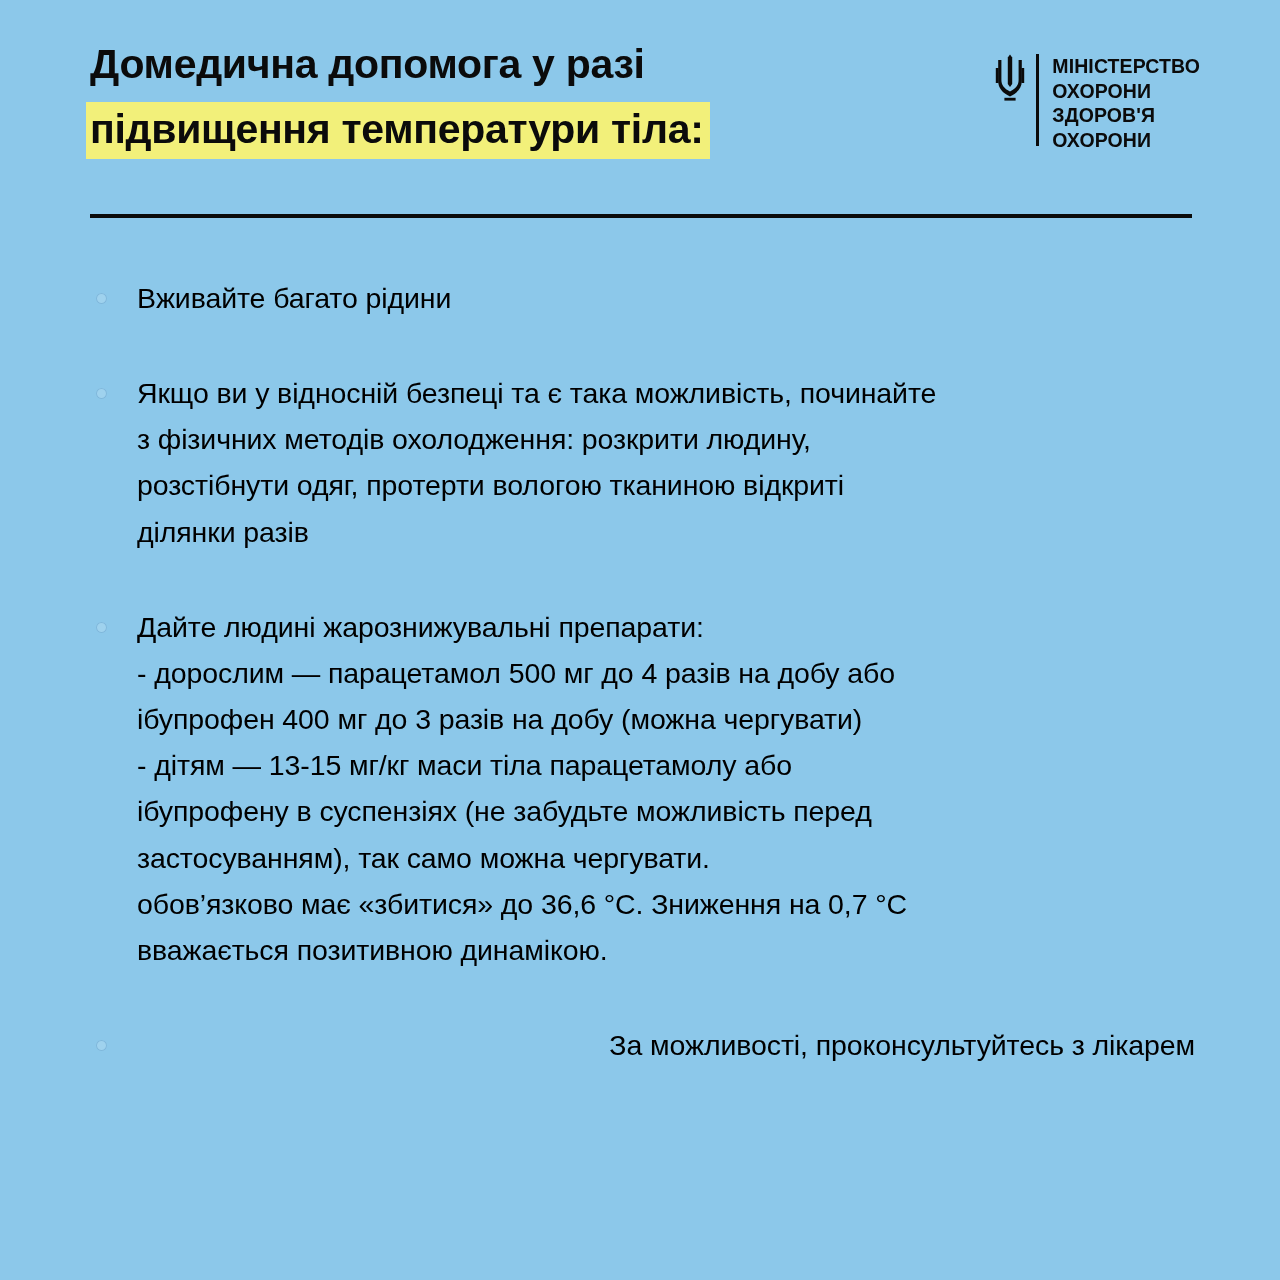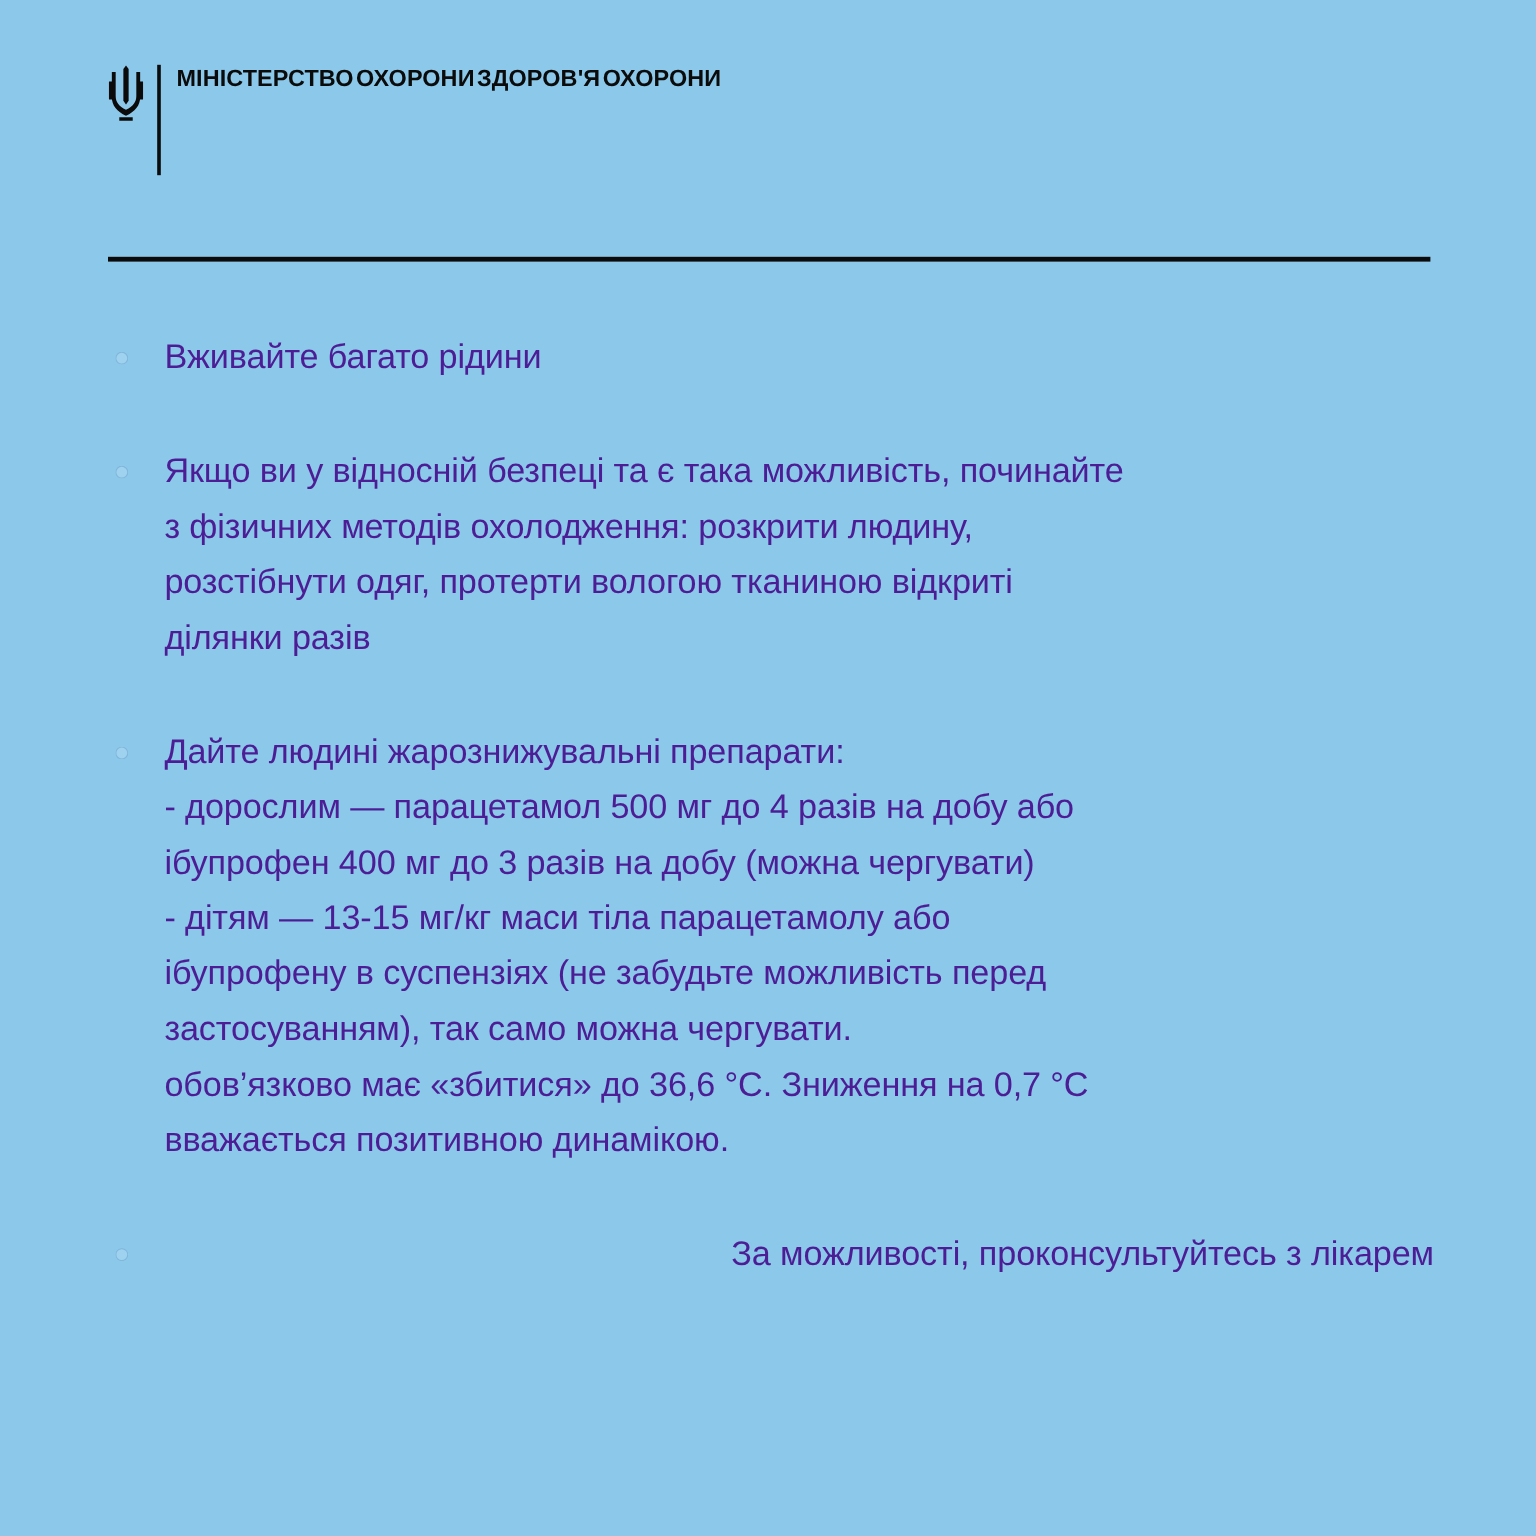--- a/index.html
+++ b/index.html
@@ -65,20 +65,21 @@
   }
   .logo-divider {
     width: 3px;
     background: #0B0B0B;
     height: 92px;
     flex: 0 0 auto;
     margin-left: -2px;
   }
   .logo-text {
     display: flex;
+    flex-direction: column;
     gap: 2px;
     padding-top: 1px;
   }
   .logo-text span {
     font-size: 19.5px;
     font-weight: bold;
     line-height: 1.16;
     color: #0B0B0B;
     letter-spacing: 0.1px;
     white-space: nowrap;
@@ -105,21 +106,21 @@
     list-style: none;
     margin: 0;
     padding: 0;
   }
   ul.tips > li {
     position: relative;
     padding-left: 47px;
     margin-bottom: 49px;
     font-size: 28.5px;
     line-height: 1.62;
-    color: #4c1d95;
+    color: #000000;
     letter-spacing: -0.1px;
   }
   ul.tips > li:last-child {
     margin-bottom: 0;
     text-align: right;
   }
   ul.tips > li::before {
     content: "";
     position: absolute;
     left: 6px;
@@ -134,20 +135,24 @@
     display: block;
   }
 </style>
 </head>
 <body>
 
 <div class="poster">
 
   <div class="header">
 
+    <div class="title-block">
+      <span class="title-line">Домедична допомога у разі</span>
+      <span class="title-line highlight">підвищення температури тіла:</span>
+    </div>
 
     <div class="logo">
       <svg class="logo-emblem" viewBox="0 0 30 52" aria-hidden="true">
         <path d="M15 0.5 L17.2 3.5 L17.2 30 L15 33 L12.8 30 L12.8 3.5 Z" fill="#0B0B0B"></path>
         <path d="M3.2 6 L6.4 6 L6.4 26 C6.4 31 9 34.5 15 37.5 C21 34.5 23.6 31 23.6 26 L23.6 6 L26.8 6 L26.8 27 C26.8 34 22.5 39 15 42.5 C7.5 39 3.2 34 3.2 27 Z" fill="#0B0B0B"></path>
         <path d="M0.8 14 L3.6 14 L3.6 29 L0.8 29 Z" fill="#0B0B0B"></path>
         <path d="M26.4 14 L29.2 14 L29.2 29 L26.4 29 Z" fill="#0B0B0B"></path>
         <path d="M9.4 43.8 L20.6 43.8 L20.6 46.6 L9.4 46.6 Z" fill="#0B0B0B"></path>
       </svg>
       <div class="logo-divider"></div>

